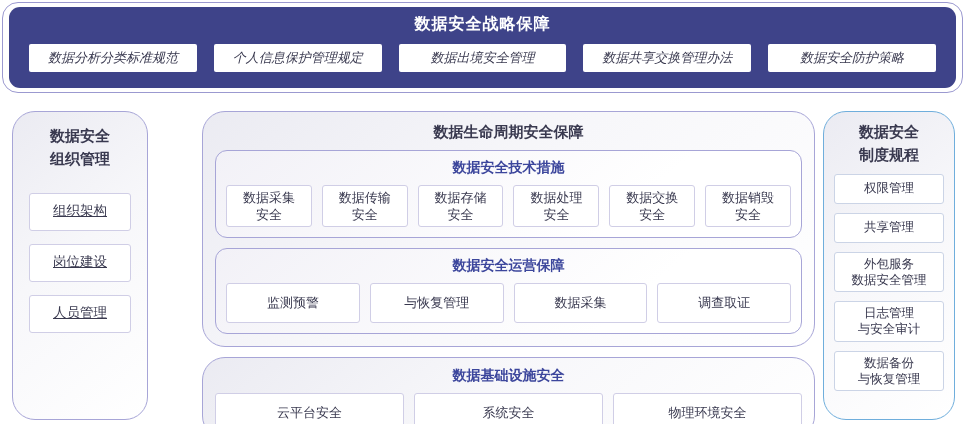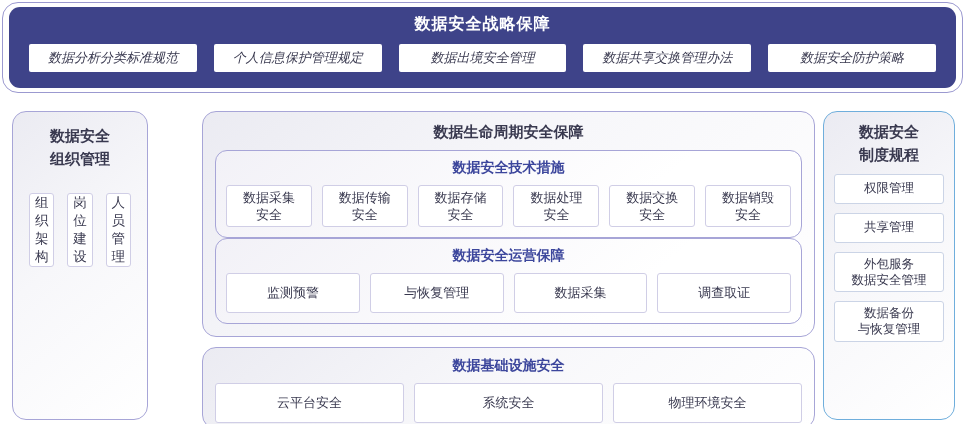--- a/index.html
+++ b/index.html
@@ -35,54 +35,54 @@
     font-size:13px; color:var(--text-dark,#39394f);font-style:italic;
   }
 
   
   .body-row {
     position:absolute; left:12px; right:10px; top:111px; bottom:4px;
     display:flex; gap:8px;
   }
   .panel {
     border:1px solid var(--border-purple-soft,#a7a5d7);
-    border-radius:14px;
+    border-radius:23px;
     background:linear-gradient(140deg,#ebebf2 0%,#f7f7fa 45%,#ffffff 100%);
   }
   .panel-title {
     font-weight:bold; font-size:15px; text-align:center;
     color:var(--text-dark,#39394f); line-height:1.55;
   }
   .sub-title {
     font-weight:bold; font-size:14px; text-align:center;
     color:var(--accent-purple,#3c469c); margin:4px 0 8px;
   }
   .node {
     background:#ffffff; border:1px solid var(--box-border,#d0cee6);
     border-radius:3px; display:flex; align-items:center; justify-content:center;
     text-align:center; font-size:13px; line-height:1.35;
     color:var(--text-dark,#39394f);
   }
 
   
   .left-panel { width:136px; padding:12px 16px; display:flex; flex-direction:column; }
   .left-panel .panel-title { margin-bottom:22px; }
-  .left-stack { display:flex; flex-direction:row; gap:13px; }
+  .left-stack { display:flex; flex-direction:column; gap:13px;text-decoration:underline; }
   .left-stack .node { min-height:38px; font-size:13.5px; }
 
   
   .center-col { flex:1; display:flex; flex-direction:column; gap:10px;padding-left:46px; }
   .lifecycle-panel { flex:1; padding:8px 12px 12px; display:flex; flex-direction:column; }
   .lifecycle-panel > .panel-title { margin-bottom:7px; }
   .sub-panel {
     border:1px solid var(--border-purple-soft,#a7a5d7); border-radius:12px;
     background:linear-gradient(140deg,#f2f1f7 0%,#ffffff 70%);
     padding:4px 10px 10px;
   }
-  .sub-panel + .sub-panel { }
+  .sub-panel + .sub-panel { margin-top:10px; }
   .node-row { display:flex; gap:10px; }
   .node-row .node { flex:1; }
   .tech-row .node { min-height:42px; }
   .ops-row .node { min-height:40px; }
 
   .infra-panel { height:82px; padding:5px 12px 10px; }
   .infra-row .node { min-height:40px; }
 
   
   .right-panel {
@@ -171,18 +171,20 @@
   </div>
 
   <div class="panel right-panel">
     <div class="panel-title pre">数据安全
 制度规程</div>
     <div class="right-stack">
       <div class="node">权限管理</div>
       <div class="node">共享管理</div>
       <div class="node pre">外包服务
 数据安全管理</div>
+      <div class="node pre">日志管理
+与安全审计</div>
       <div class="node pre">数据备份
 与恢复管理</div>
     </div>
   </div>
 
 </div>
 
 </body></html>

